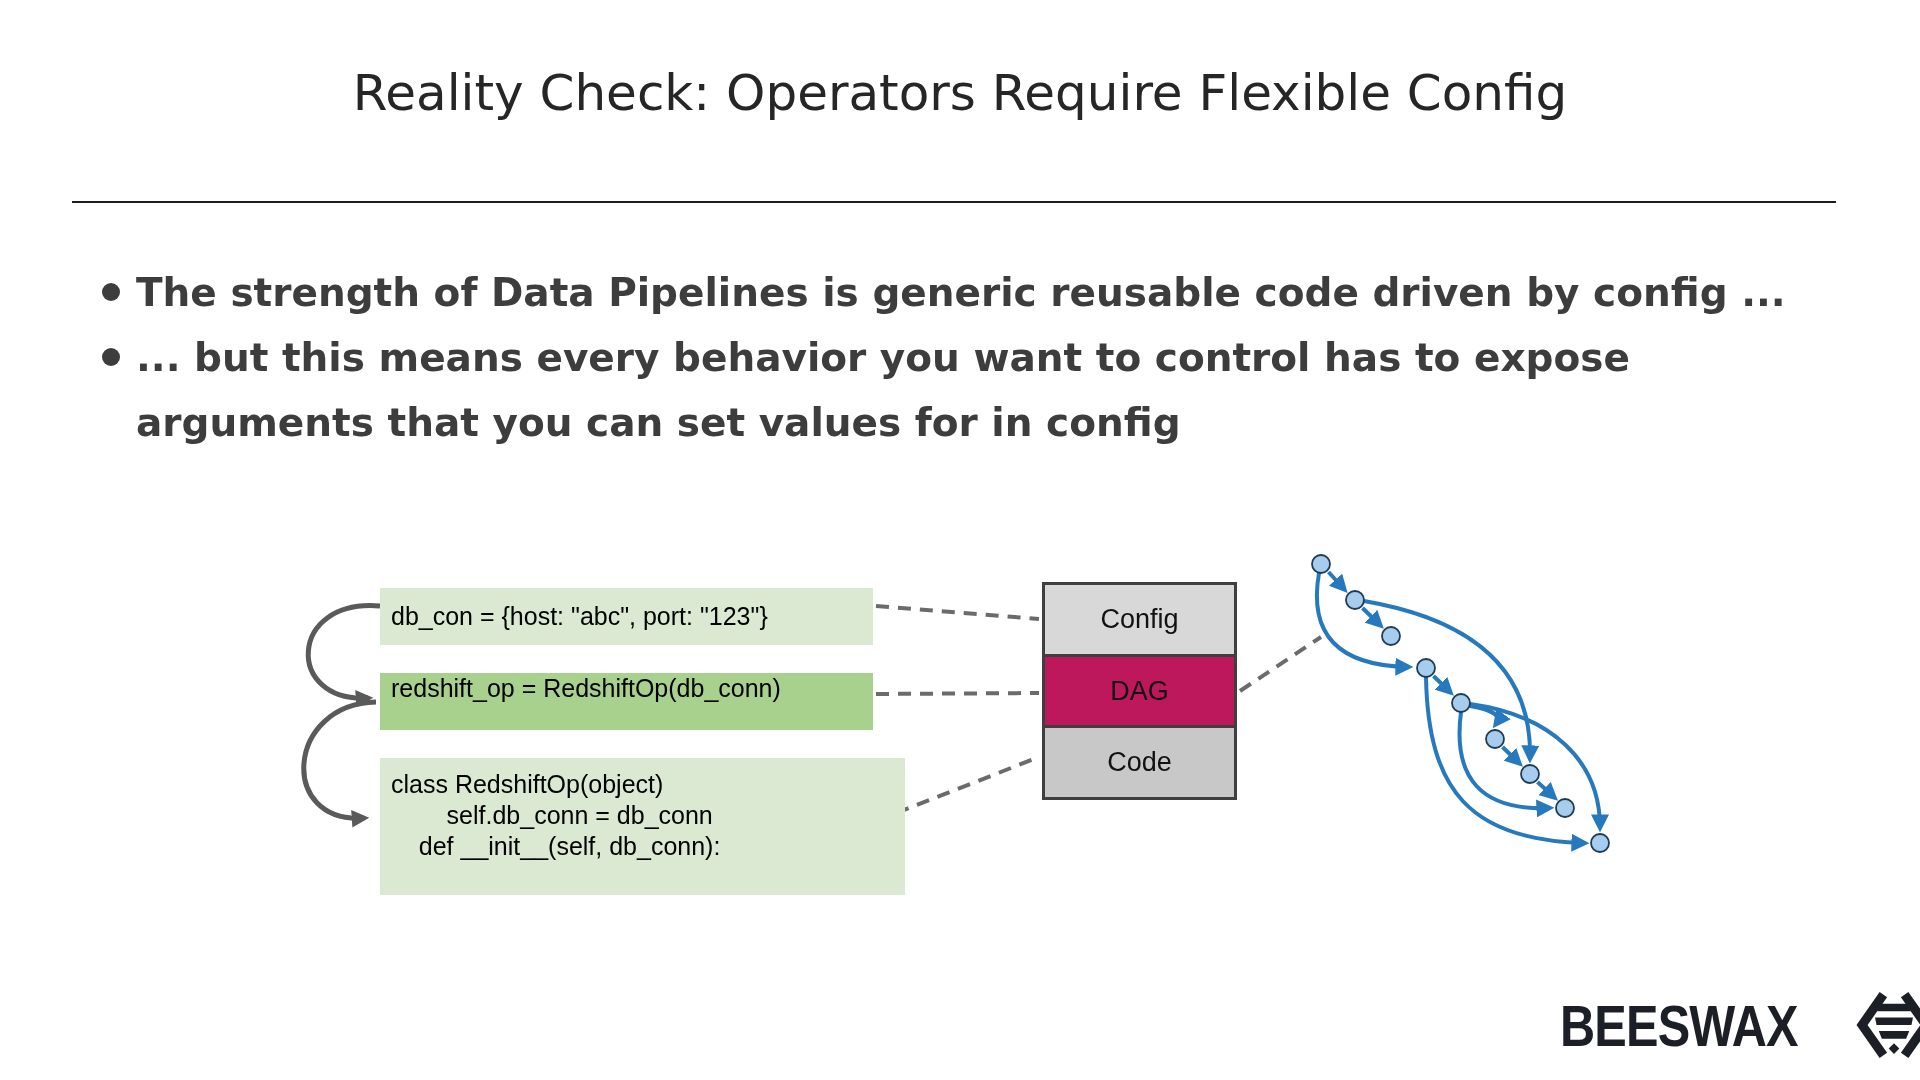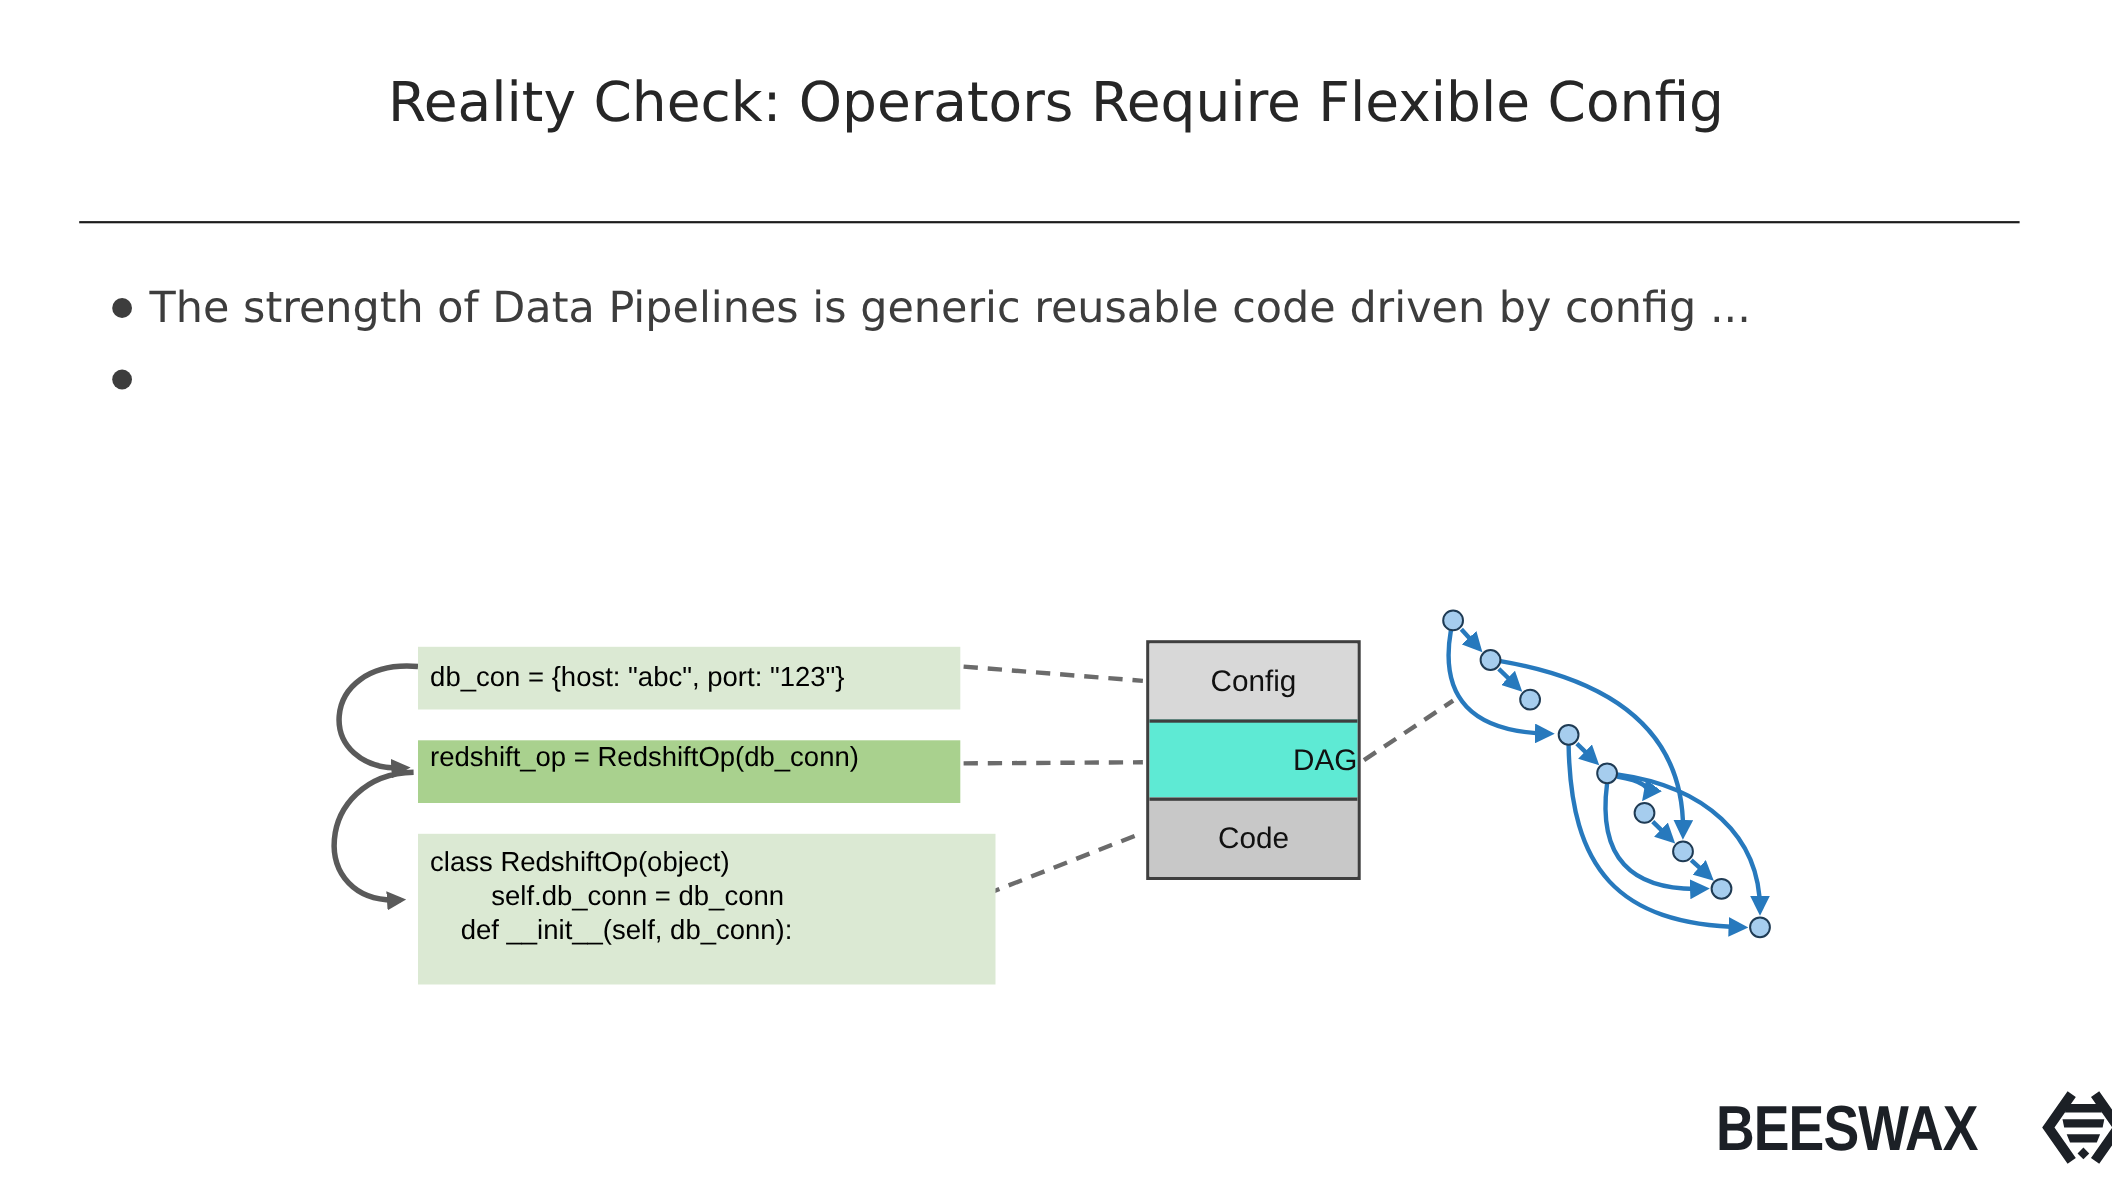--- a/index.html
+++ b/index.html
@@ -8,21 +8,21 @@
     overflow:hidden; font-family:"DejaVu Sans", sans-serif;
   }
   .title {
     position:absolute; left:0; right:0; top:64px; text-align:center;
     font-size:50px; font-weight:400; color:#262626; letter-spacing:0;
   }
   .rule {
     position:absolute; left:72px; top:201px; width:1764px; height:2px;
     background:#1c1c1c;
   }
-  .bullets { position:absolute; left:95px; top:248px; }
+  .bullets { position:absolute; left:95px; top:260px;font-weight:bold; }
   .bullet-item { display:flex; align-items:flex-start; }
   .bullet-dot {
     flex:0 0 auto; width:18px; height:18px; border-radius:50%;
     background:#3d3d3d; margin:23px 16px 0 7px;
   }
   .bullet-text { font-size:39px; line-height:65px; color:#3d3d3d; white-space:nowrap; }
   .code-box {
     position:absolute; font-family:"Liberation Sans", sans-serif;
     font-size:25px; color:#000; box-sizing:border-box; padding-left:11px;
   }
@@ -57,20 +57,24 @@
 
   <div class="bullets">
       <div class="bullet-item">
         <span class="bullet-dot"></span>
         <div class="bullet-text">
           <div class="bullet-line">The strength of Data Pipelines is generic reusable code driven by config ...</div>
         </div>
       </div>
       <div class="bullet-item">
         <span class="bullet-dot"></span>
+        <div class="bullet-text">
+          <div class="bullet-line">... but this means every behavior you want to control has to expose</div>
+          <div class="bullet-line">arguments that you can set values for in config</div>
+        </div>
       </div>
     </div>
 
   <svg class="overlay" viewBox="0 0 1920 1080" xmlns="http://www.w3.org/2000/svg">
     <defs>
       <marker id="arrGray" viewBox="0 0 10 10" refX="7" refY="5" markerWidth="3.5" markerHeight="3.5" orient="auto">
         <path d="M0 0 L10 5 L0 10 z" fill="#5a5a5a"></path>
       </marker>
       <marker id="arrBlue" viewBox="0 0 10 10" refX="7" refY="5" markerWidth="4.5" markerHeight="4.5" orient="auto">
         <path d="M0 0 L10 5 L0 10 z" fill="#2779bd"></path>
@@ -123,21 +127,21 @@
         <div class="line">class RedshiftOp(object)</div>
         <div class="line">        self.db_conn = db_conn</div>
         <div class="line">    def __init__(self, db_conn):</div>
       </div>
     </div>
 
   <div class="stack">
       <div class="stack-row" style="background: rgb(216, 216, 216);">
         <span>Config</span>
       </div>
-      <div class="stack-row" style="background: #5eead4; justify-content: flex-end;">
+      <div class="stack-row" style="background: #be185d;">
         <span>DAG</span>
       </div>
       <div class="stack-row" style="background: rgb(200, 200, 200);">
         <span>Code</span>
       </div>
     </div>
 
   <div class="logo">
     <span class="logo-text">BEESWAX</span>
     <svg class="logo-icon" width="76" height="70" viewBox="0 0 100 92" xmlns="http://www.w3.org/2000/svg">

